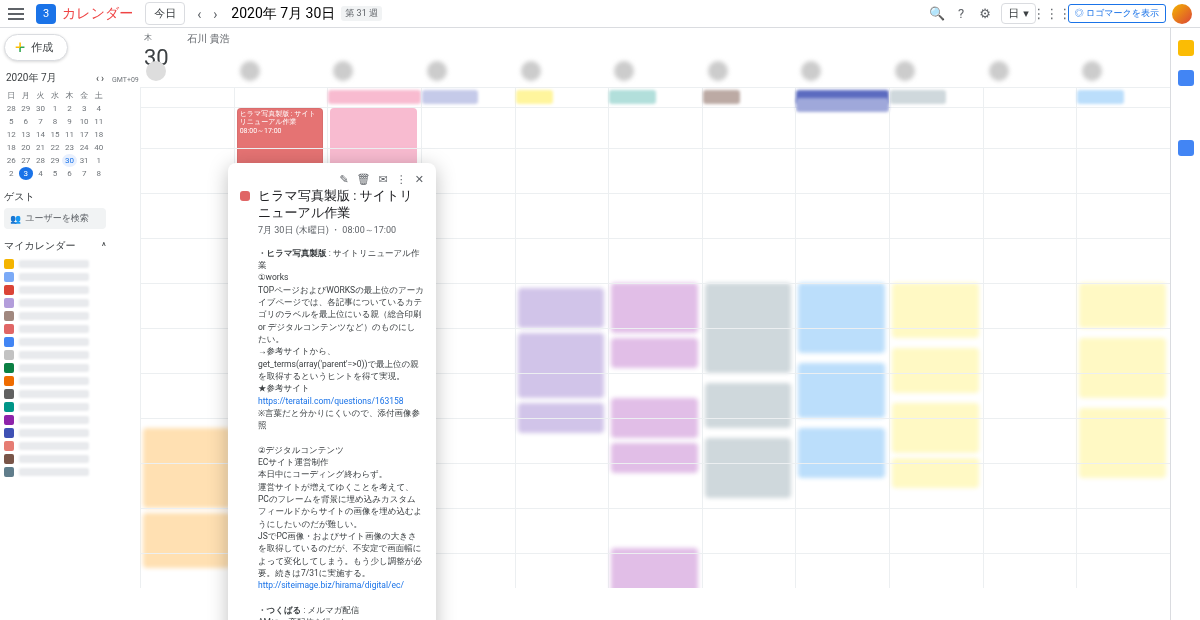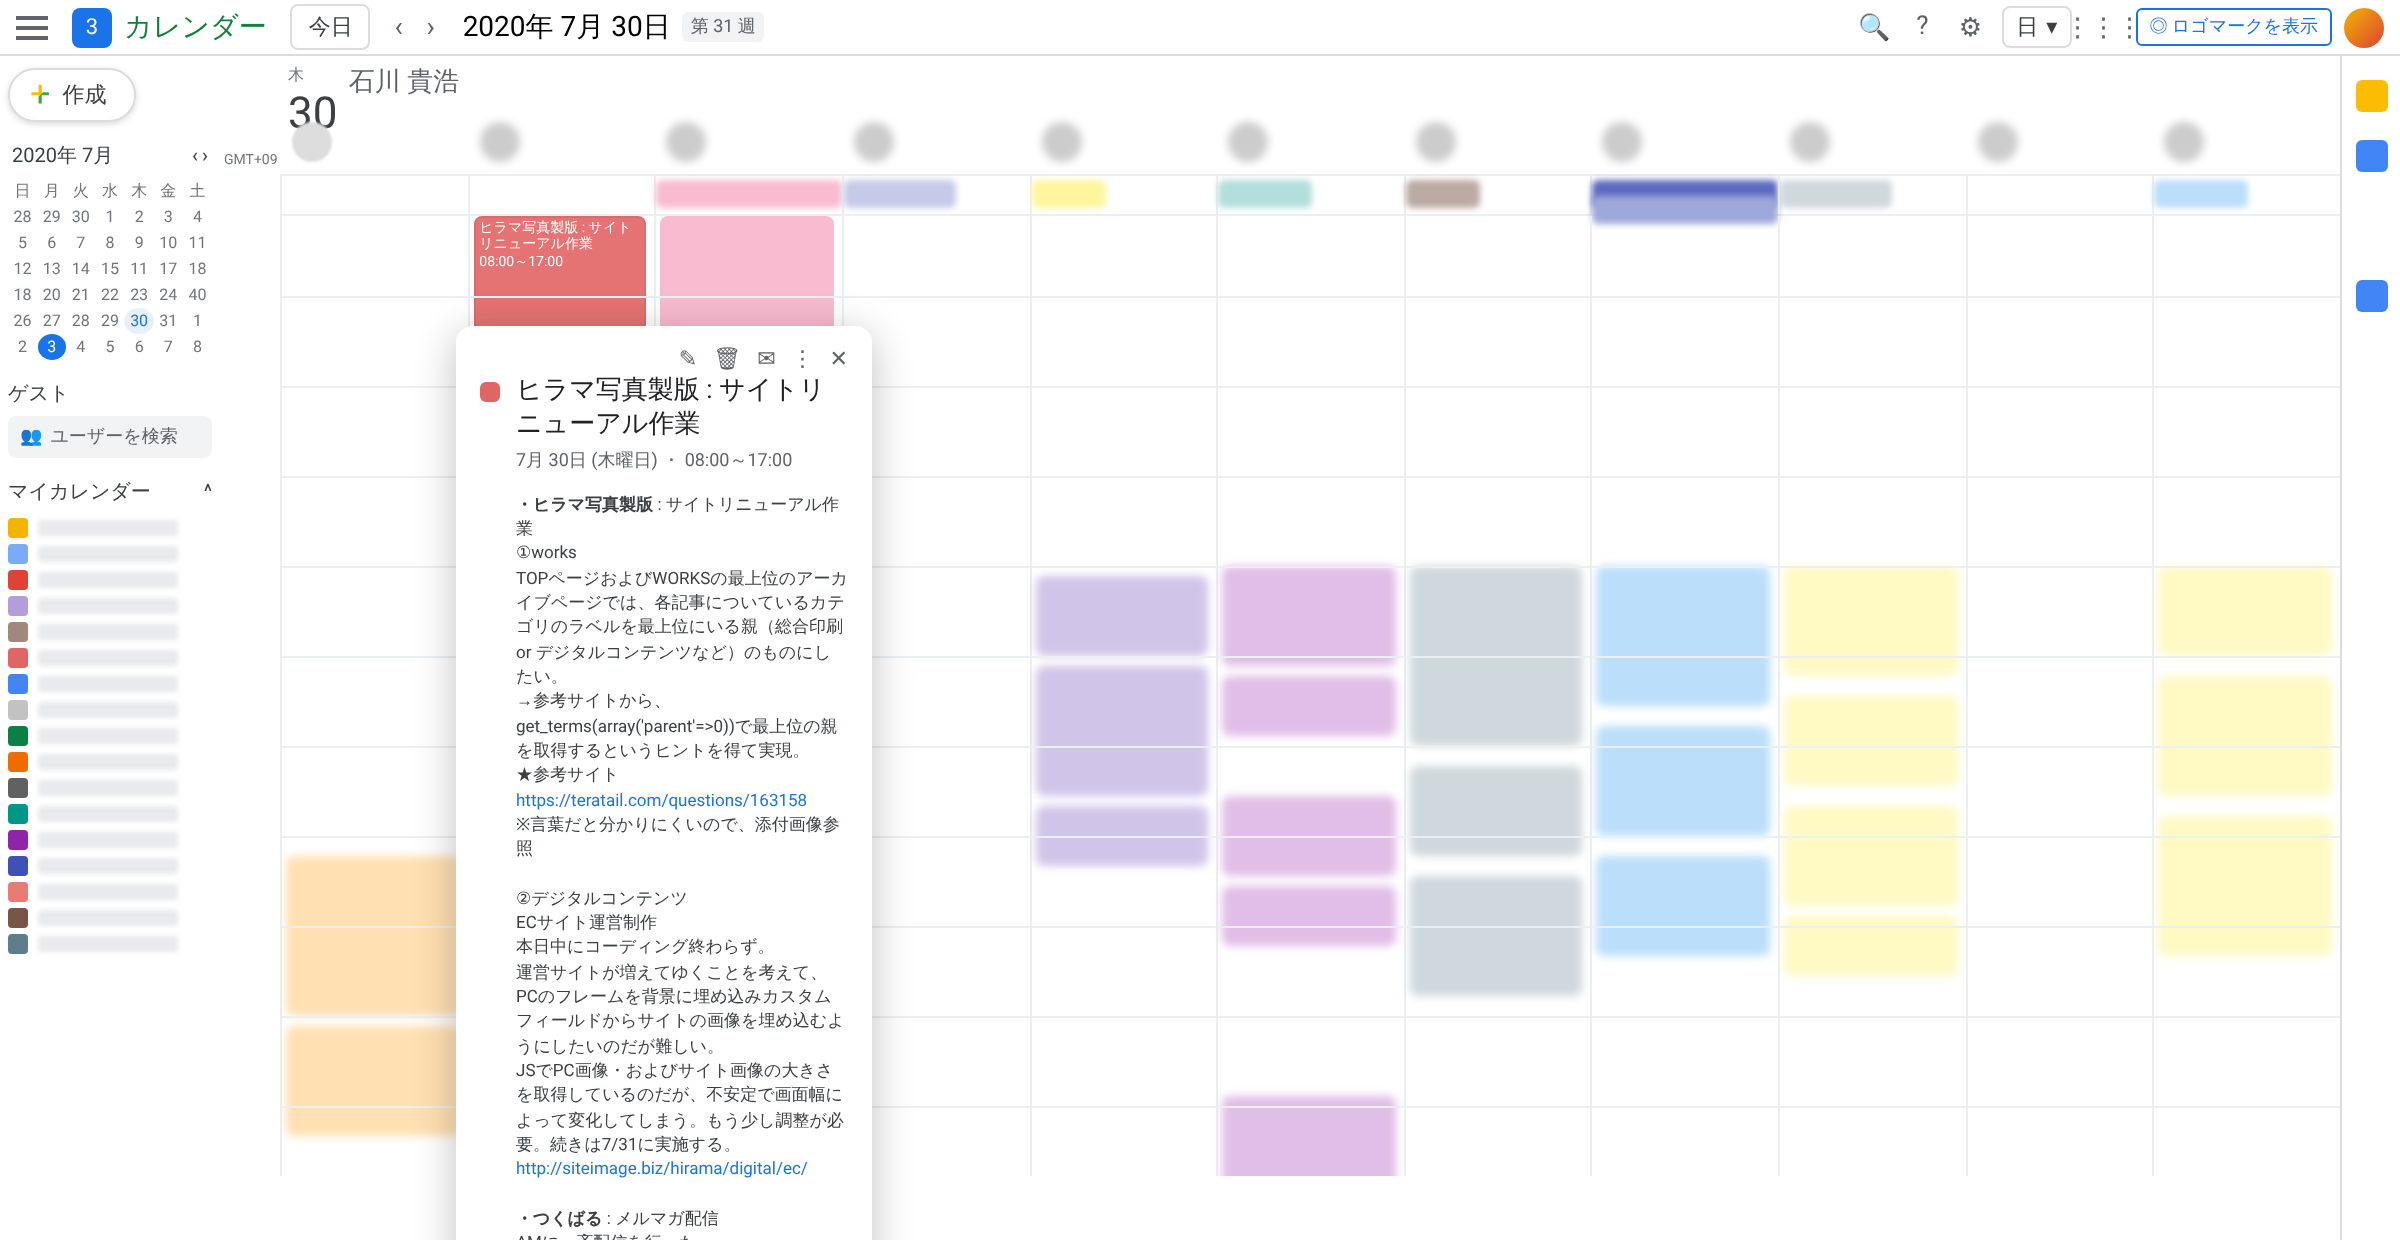--- a/index.html
+++ b/index.html
@@ -1,21 +1,21 @@
 <!DOCTYPE html>
 <html><head>
 <meta charset="utf-8">
 <style>
   * { box-sizing: border-box; margin: 0; padding: 0; font-family: "Roboto", "Hiragino Sans", sans-serif; }
   body { width: 1200px; height: 620px; background: #fff; overflow: hidden; font-size: 12px; color: #3c4043; }
   .header { height: 28px; display: flex; align-items: center; padding: 0 8px; border-bottom: 1px solid #dadce0; }
   .hambtn { width:20px; height:20px; display:flex; flex-direction:column; justify-content:center; gap:3px; cursor:pointer; margin-right:8px;}
   .hambtn span{height:2px;background:#5f6368;width:16px;}
   .logo-box { width:20px; height:20px; background:#1a73e8; border-radius:4px; color:#fff; display:flex; align-items:center; justify-content:center; font-size:11px; margin-right:6px;}
-  .app-title { font-size:14px; color:#15803d; margin-right:12px;}
+  .app-title { font-size:14px; color:#ef4444; margin-right:12px;}
   .today-btn { border:1px solid #dadce0; border-radius:4px; padding:3px 8px; font-size:11px; color:#3c4043; margin-right:6px; cursor:pointer;}
   .nav-arrow { width:16px; height:16px; display:flex; align-items:center; justify-content:center; color:#5f6368; cursor:pointer; font-size:14px;}
   .date-title { font-size:14px; color:#000000; margin-left:8px;}
   .week-chip { font-size:9px; background:#f1f3f4; border-radius:3px; padding:1px 4px; margin-left:6px; color:#5f6368;}
   .header-spacer { flex:1; }
   .hicon { width:20px; height:20px; color:#5f6368; display:flex; align-items:center; justify-content:center; cursor:pointer; margin:0 2px; font-size:13px;}
   .view-switch { border:1px solid #dadce0; border-radius:4px; padding:2px 6px; font-size:11px; display:flex; align-items:center; gap:4px; margin:0 4px;}
   .promo-btn { border:1px solid #1a73e8; color:#1a73e8; font-size:9px; padding:2px 6px; border-radius:3px; margin-left:4px;}
   .avatar { width:20px; height:20px; border-radius:50%; background:linear-gradient(135deg,#f4b400,#db4437); margin-left:6px;}
   .layout { display:flex; height:calc(100% - 28px); }
@@ -35,21 +35,21 @@
   .cal-item { display:flex; align-items:center; gap:5px; }
   .cal-chk { width:10px; height:10px; border-radius:2px; }
   .cal-label { width:70px; height:8px; background:#e8eaed; border-radius:2px; filter:blur(1px);}
   .main { flex:1; position:relative; overflow:hidden; display:flex;}
   .gutter { width:30px; }
   .grid { flex:1; position:relative; }
   .day-head { height:60px; display:flex; border-bottom:1px solid #eceff1;}
   .day-col-head { flex:1; padding:4px; position:relative;}
   .dow { font-size:8px; color:#70757a; }
   .dnum { font-size:22px; color:#3c4043; margin-top:2px;}
-  .ownerchip { position:absolute; top:4px; right:4px; font-size:13px; color:#5f6368;}
+  .ownerchip { position:absolute; top:4px; right:4px; font-size:10px; color:#5f6368;}
   .ownerav { width:20px; height:20px; border-radius:50%; background:#ddd; position:absolute; bottom:6px; left:6px; filter:blur(0.5px);}
   .allday-row { display:flex; height:20px; border-bottom:1px solid #eceff1;}
   .allday-cell { flex:1; position:relative; border-left:1px solid #eceff1;}
   .allday-ev { position:absolute; height:14px; border-radius:3px; top:2px; filter:blur(1.5px);}
   body .event.noblur, body .allday-ev.noblur { filter:none !important; }
   .time-grid { position:relative; height:480px; overflow:hidden;}
   .hour-line { position:absolute; left:0; right:0; border-top:1px solid #eceff1;}
   .day-columns { display:flex; height:100%;}
   .day-col { flex:1; border-left:1px solid #eceff1; position:relative;}
   .event { position:absolute; border-radius:4px; font-size:7px; padding:2px 3px; color:#3c4043; overflow:hidden; filter:blur(2px);}

